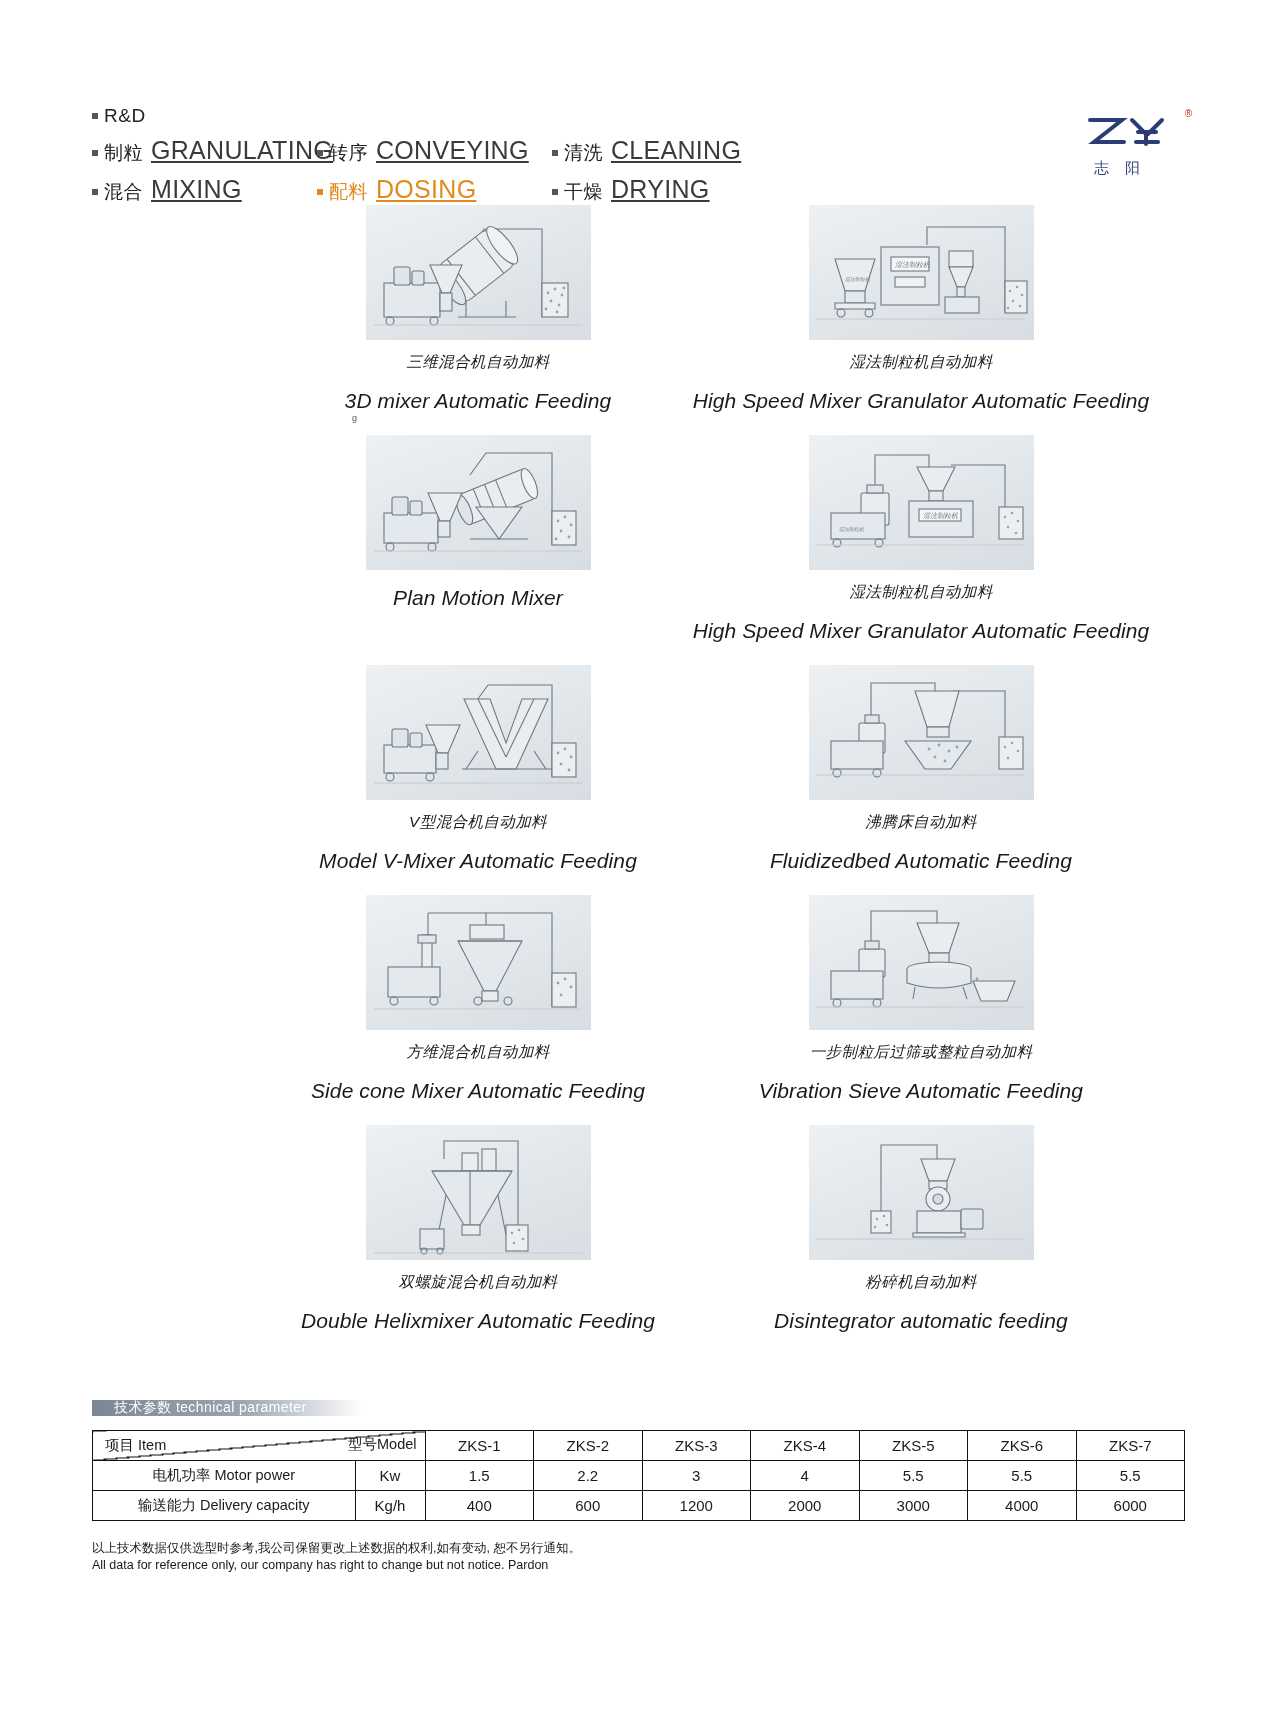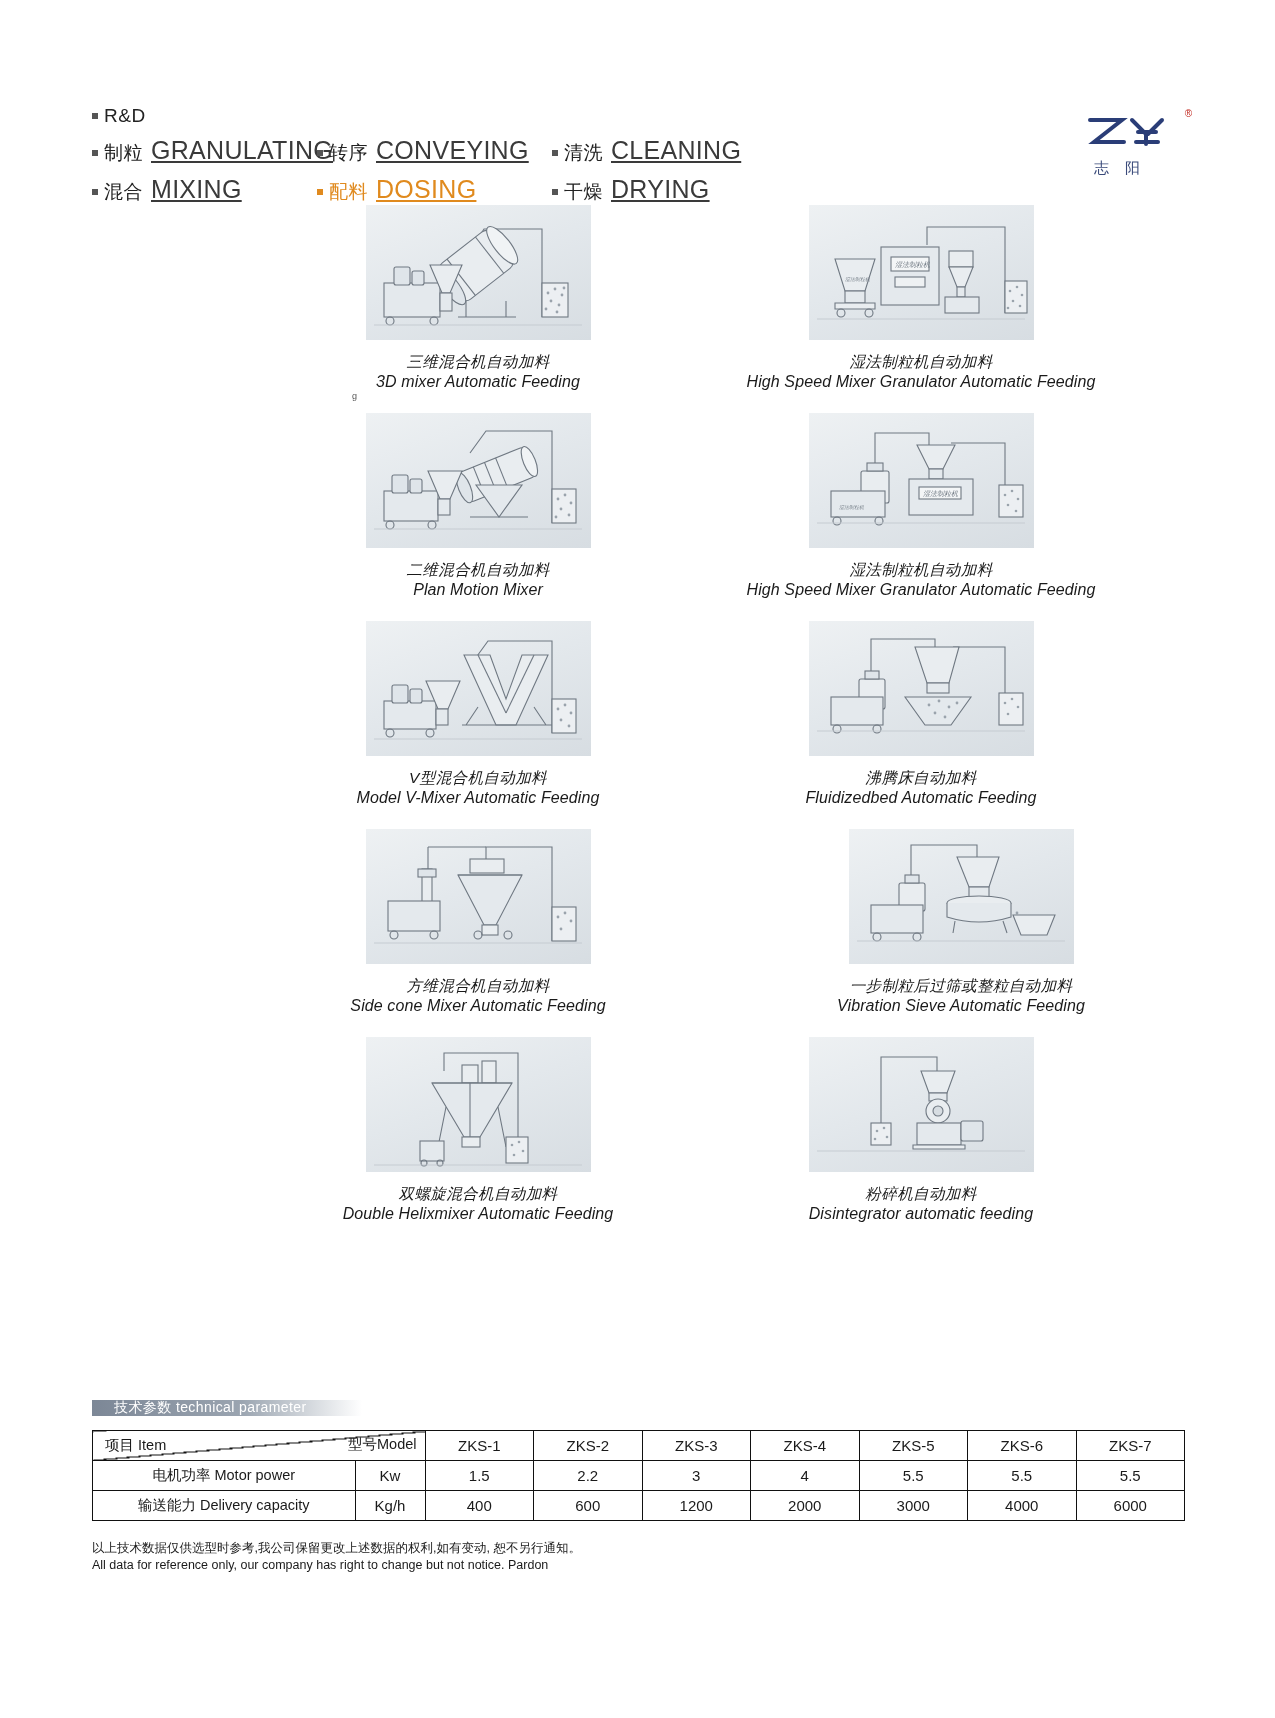--- a/index.html
+++ b/index.html
@@ -123,23 +123,23 @@
     position: relative;
     overflow: hidden;
   }
   .caption-cn {
     font-size: 15.5px;
     color: #1a1a1a;
     margin-top: 12px;
     letter-spacing: 0.4px;
   }
   .caption-en {
-    font-size: 16px;
+    font-size: 21px;
     color: #1a1a1a;
-    margin-top: 0;
+    margin-top: 16px;
     letter-spacing: 0.1px;
   }
   .stray-g {
     position: absolute;
     left: 352px;
     top: 0px;
     font-size: 9px;
     color: #555;
   }
 
@@ -408,21 +408,20 @@
                   <circle cx="199" cy="82" r="1.4"></circle>
                 <circle cx="205" cy="90" r="1.4"></circle>
                   <circle cx="195" cy="96" r="1.4"></circle>
                 <circle cx="203" cy="102" r="1.4"></circle>
                   <circle cx="190" cy="104" r="1.4"></circle>
               </g>
               <line x1="8" y1="116" x2="216" y2="116" stroke="#c5ccd2"></line>
             </g>
           </svg>
         </div>
-        <div class="caption-cn">二维混合机自动加料</div>
         <div class="caption-en">Plan Motion Mixer</div>
       </div>
 
       <div class="cell right">
         <div class="figure">
           <svg width="225" height="135" viewBox="0 0 225 135">
             <g stroke="#6f7882" fill="none" stroke-width="1.1">
               <path d="M196 104 L196 30 L142 30"></path>
               <path d="M66 58 L66 20 L120 20 L120 34"></path>
 
@@ -530,21 +529,21 @@
               </g>
               <line x1="8" y1="110" x2="216" y2="110" stroke="#c5ccd2"></line>
             </g>
           </svg>
         </div>
         <div class="caption-cn">沸腾床自动加料</div>
         <div class="caption-en">Fluidizedbed Automatic Feeding</div>
       </div>
     </div>
 
-    <div class="row" style="margin-top:22px;gap:40px;">
+    <div class="row" style="margin-top:22px;">
       <div class="cell left">
         <div class="figure">
           <svg width="225" height="135" viewBox="0 0 225 135">
             <g stroke="#6f7882" fill="none" stroke-width="1.1">
               <path d="M186 112 L186 18 L120 18 L120 32"></path>
               <path d="M62 18 L62 40"></path>
               <path d="M62 18 L120 18"></path>
 
               <rect x="104" y="30" width="34" height="14" fill="#e9edf0"></rect>
               <path d="M92 46 L156 46 L130 96 L118 96 Z" fill="#e4e9ed"></path>

